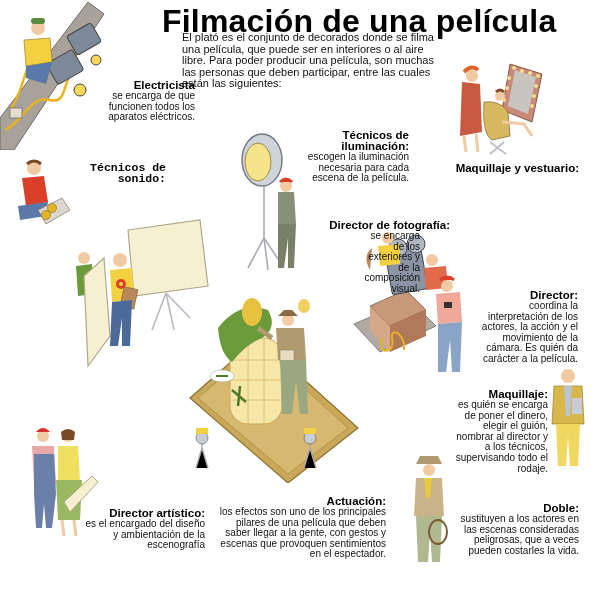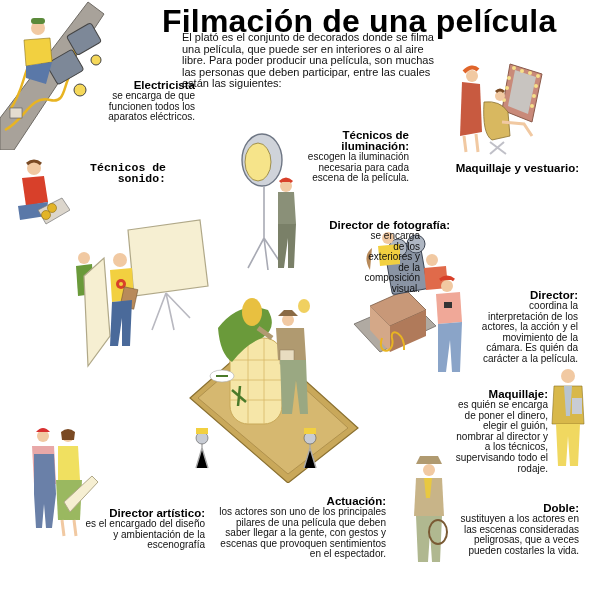--- a/index.html
+++ b/index.html
@@ -227,19 +227,19 @@
   <span class="d">es quién se encarga de poner el dinero, elegir el guión, nombrar al director y a los técnicos, supervisando todo el rodaje.</span>
 </div>
 
 <div class="abs block" style="left:454px;top:503px;width:125px;">
   <span class="h">Doble:</span>
   <span class="d">sustituyen a los actores en las escenas consideradas peligrosas, que a veces pueden costarles la vida.</span>
 </div>
 
 <div class="abs block" style="left:216px;top:496px;width:170px;">
   <span class="h">Actuación:</span>
-  <span class="d">los actores son uno de los principales pilares de una película que deben saber llegar a la gente, con gestos y escenas que provoquen sentimientos en el espectador.</span>
+  <span class="d">los efectos son uno de los principales pilares de una película que deben saber llegar a la gente, con gestos y escenas que provoquen sentimientos en el espectador.</span>
 </div>
 
 <div class="abs block" style="left:85px;top:508px;width:120px;">
   <span class="h">Director artístico:</span>
   <span class="d">es el encargado del diseño y ambientación de la escenografía</span>
 </div>
 
 </body></html>

